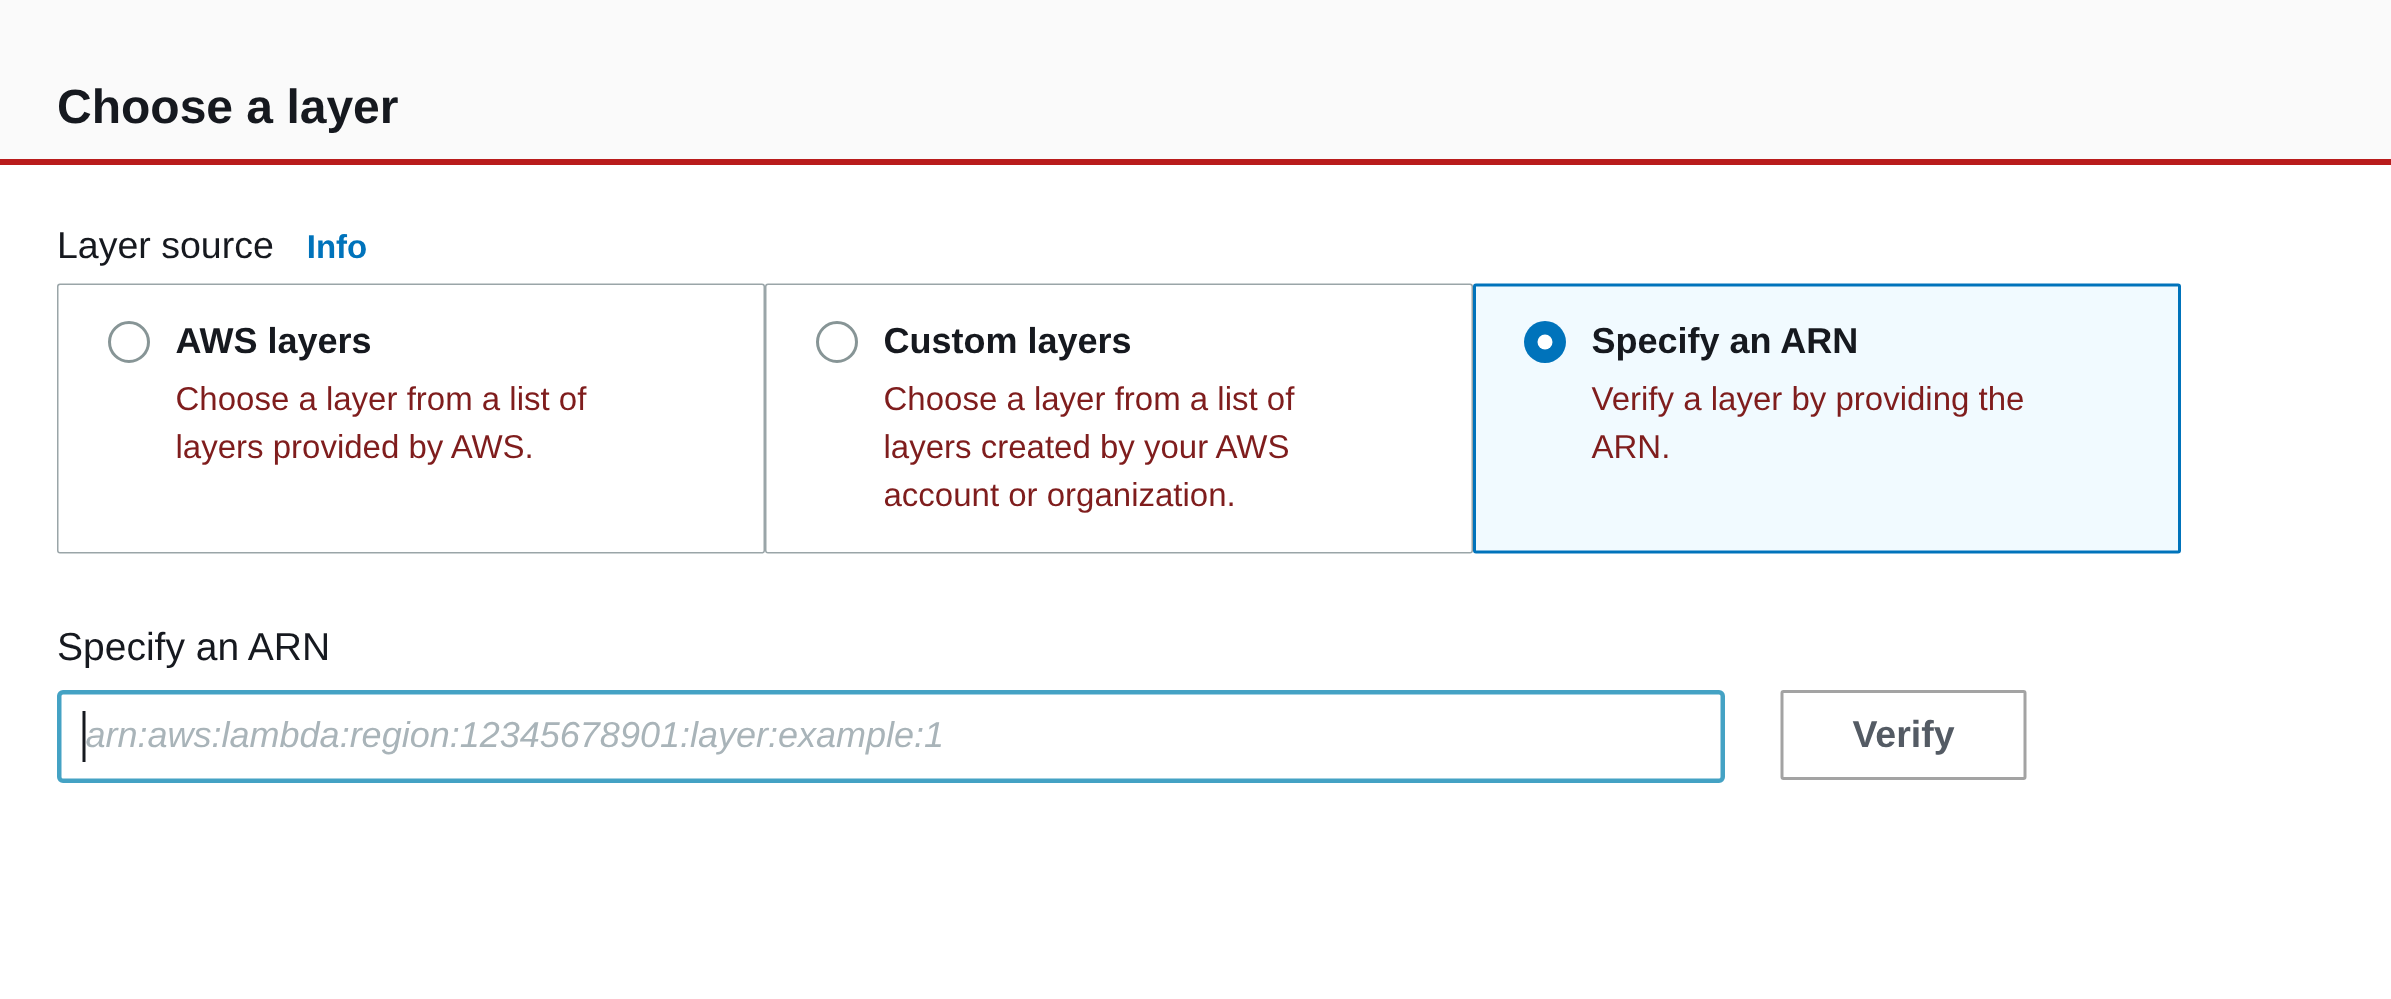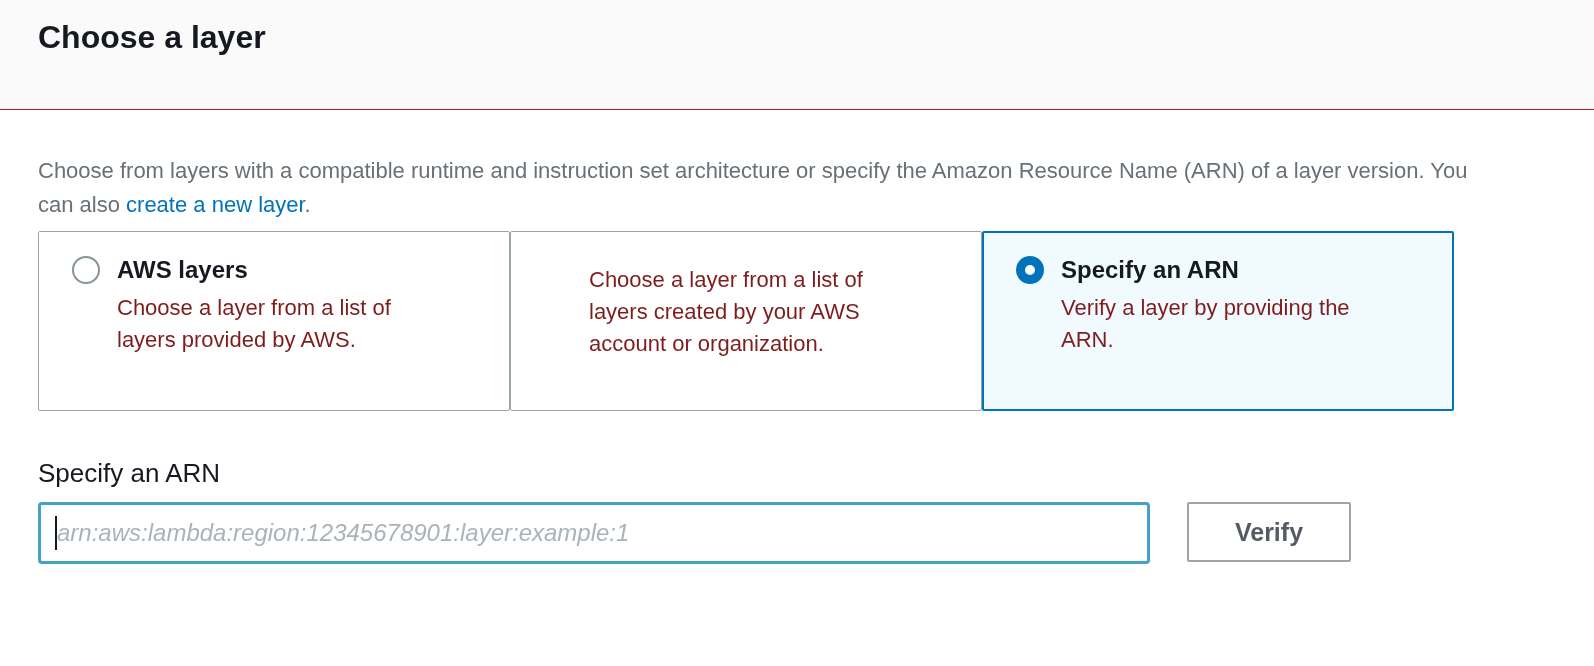--- a/index.html
+++ b/index.html
@@ -8,22 +8,22 @@
     width: 1594px; height: 666px;
     background: #ffffff;
     font-family: "Liberation Sans", sans-serif;
     color: #16191f;
     overflow: hidden;
   }
 
   
   .panel-header {
     background: #fafafa;
-    border-bottom: 1px solid #b91c1c;
-    padding: 16px 38px;
+    border-bottom: 4px solid #b91c1c;
+    padding: 50px 38px;
     height: 110px;
   }
   .panel-header h1 {
     margin: 0;
     font-size: 32px;
     font-weight: 700;
     color: #16191f;
     line-height: 42px;
   }
 
@@ -132,34 +132,41 @@
 </style>
 </head>
 <body>
 
 <div class="panel-header">
   <h1>Choose a layer</h1>
 </div>
 
 <div class="content">
 
+  <div class="field-label-row">
+    <span class="field-label">Layer source</span>
+    <a class="info-link">Info</a>
+  </div>
 
-  <div class="field-desc"><span>Choose from layers with a compatible runtime and instruction set architecture or specify the Amazon Resource Name (ARN) of a layer version. You can also </span><a class="inline-link">create a new layer</a><span>.</span></div>
 
   <div class="cards">
 
     <div class="card">
       <div class="card-head">
         <span class="radio"></span>
         <span class="card-title">AWS layers</span>
       </div>
       <div class="card-desc">Choose a layer from a list of layers provided by AWS.</div>
     </div>
 
     <div class="card">
+      <div class="card-head">
+        <span class="radio"></span>
+        <span class="card-title">Custom layers</span>
+      </div>
       <div class="card-desc">Choose a layer from a list of layers created by your AWS account or organization.</div>
     </div>
 
     <div class="card selected">
       <div class="card-head">
         <span class="radio checked"></span>
         <span class="card-title">Specify an ARN</span>
       </div>
       <div class="card-desc">Verify a layer by providing the ARN.</div>
     </div>

